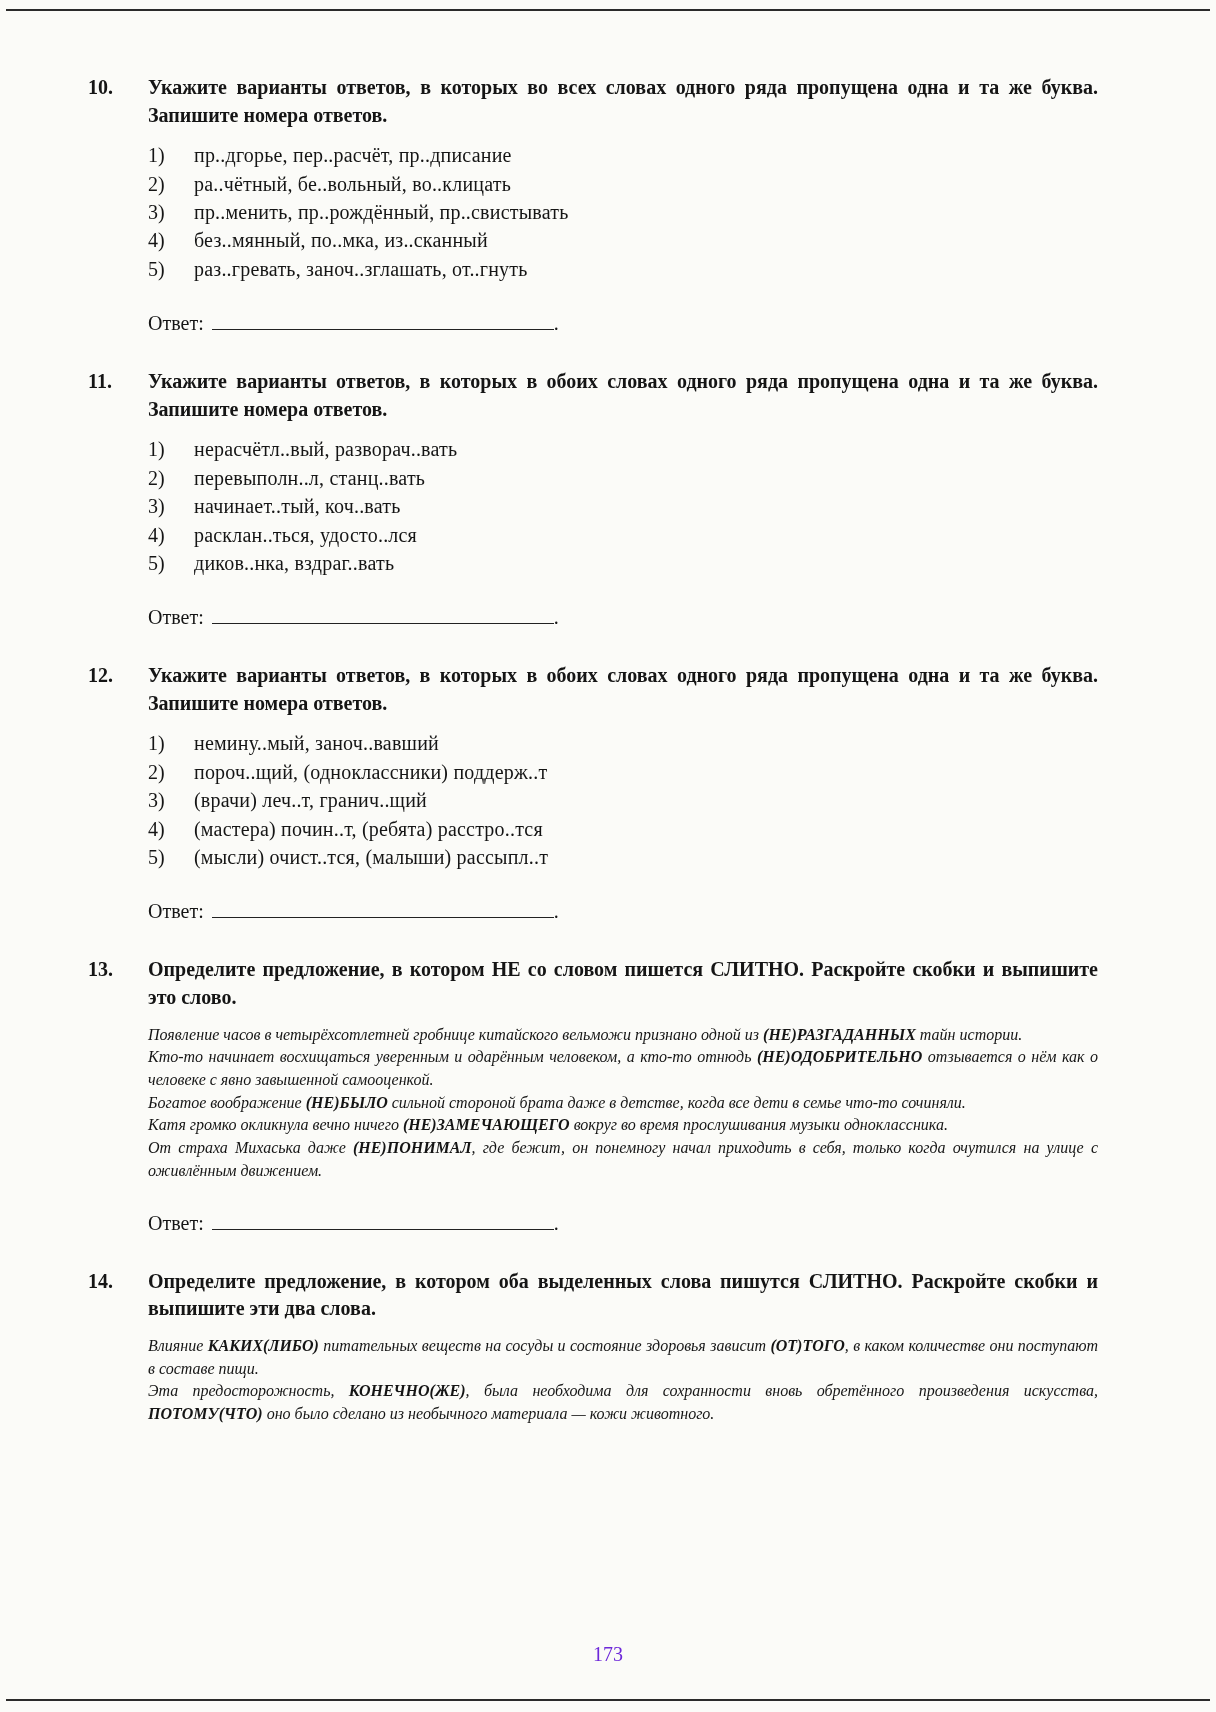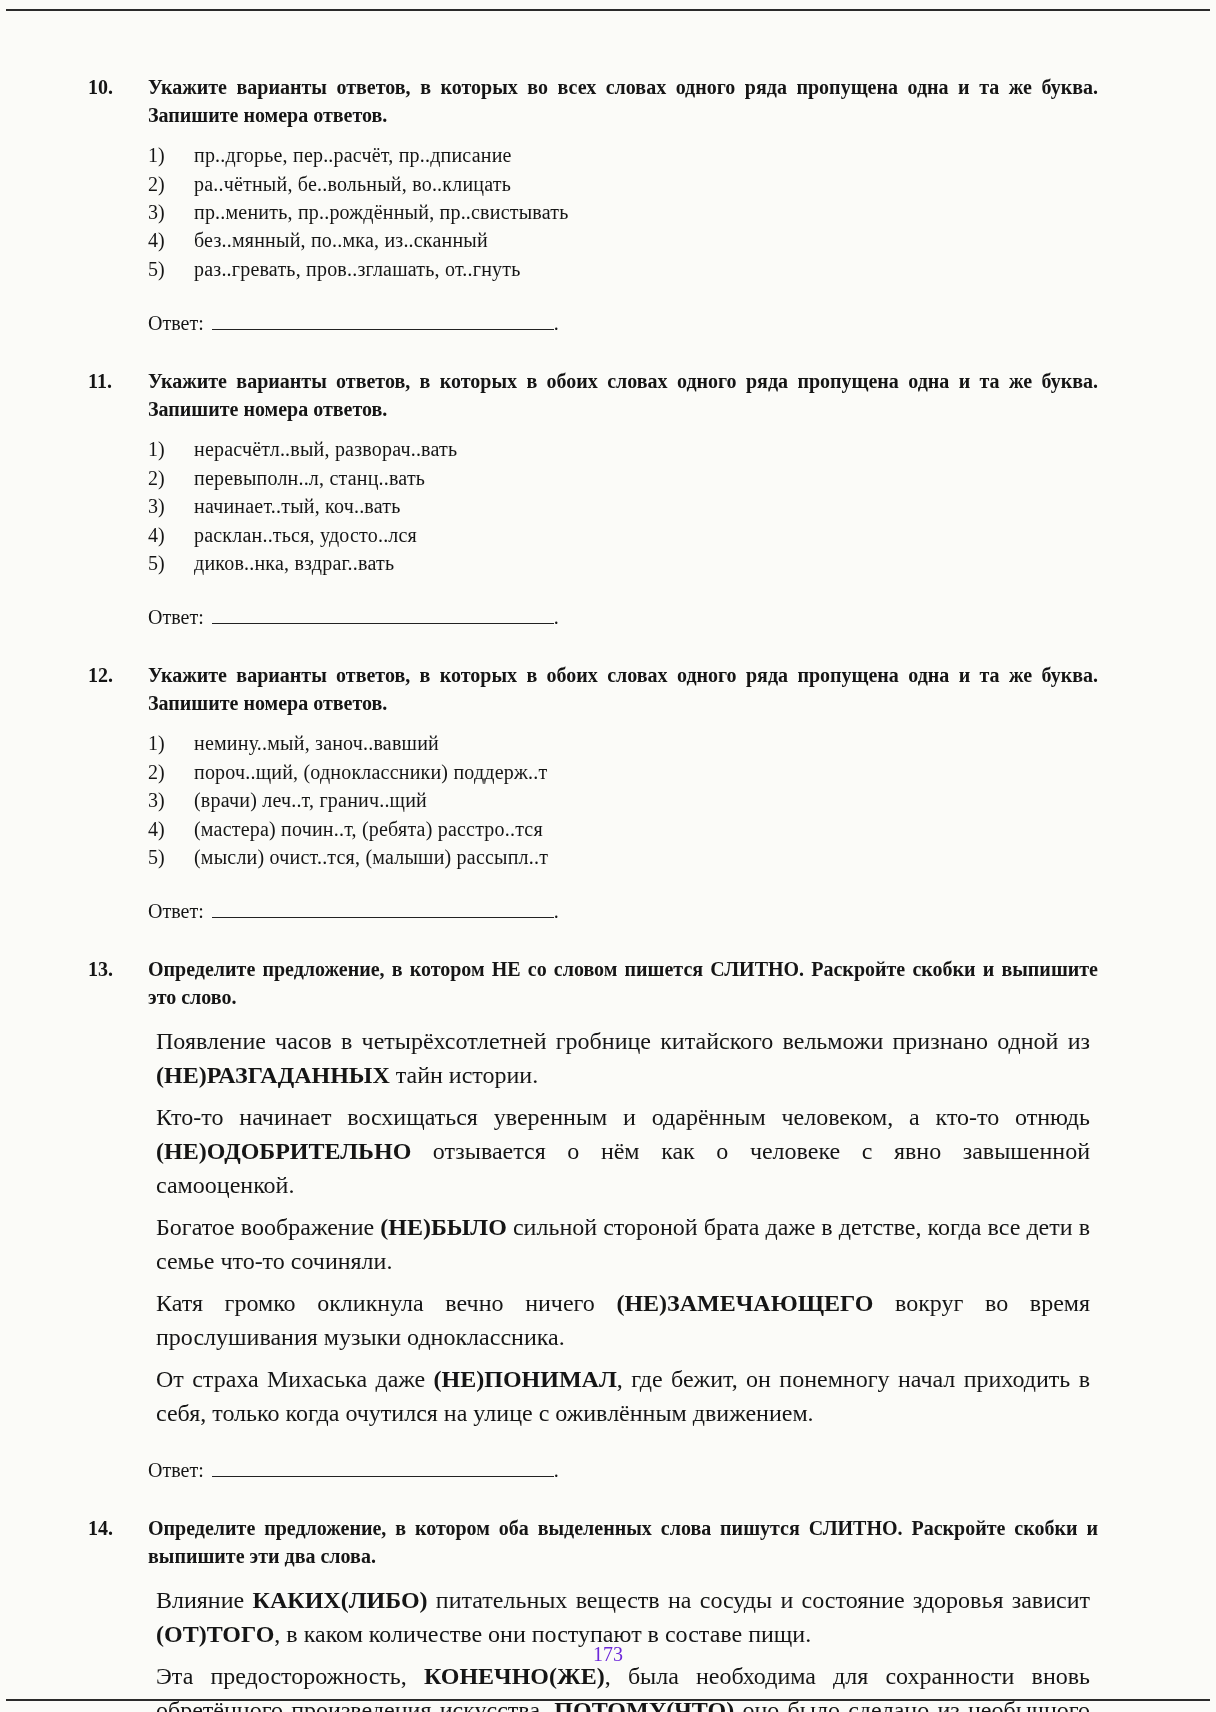--- a/index.html
+++ b/index.html
@@ -39,24 +39,25 @@
     font-size: 20px;
     line-height: 1.38;
     text-align: justify;
   }
 
   .option { display: flex; font-size: 20px; line-height: 1.42; }
   .option .onum { flex: none; width: 46px; }
   .option .otext { flex: 1; letter-spacing: 0.2px; }
 
   .para {
-    margin: 8px;
-    font-size: 24px;
+    margin: 0;
+    font-size: 16px;
     line-height: 1.42;
     text-align: justify;
+    font-style: italic;
   }
   .para strong { font-weight: 700; }
 
   .answer-row {
     margin-top: 26px;
     font-size: 20px;
     line-height: 1.3;
     white-space: nowrap;
   }
   .answer-line {
@@ -100,21 +101,21 @@
         <div class="option">
           <span class="onum">3)</span>
           <span class="otext">пр..менить, пр..рождённый, пр..свистывать</span>
         </div>
         <div class="option">
           <span class="onum">4)</span>
           <span class="otext">без..мянный, по..мка, из..сканный</span>
         </div>
         <div class="option">
           <span class="onum">5)</span>
-          <span class="otext">раз..гревать, пров..зглашать, от..гнуть</span>
+          <span class="otext">раз..гревать, заноч..зглашать, от..гнуть</span>
         </div>
         <div class="answer-row"><span class="alabel">Ответ:</span><span class="answer-line"></span><span class="adot">.</span></div>
       </div>
     </div>
     <div class="question">
       <div class="qnum">11.</div>
       <div class="qbody">
         <p class="prompt">Укажите варианты ответов, в которых в обоих словах одного ряда пропущена одна и та же буква. Запишите номера ответов.</p>
         <div class="option">
           <span class="onum">1)</span>

